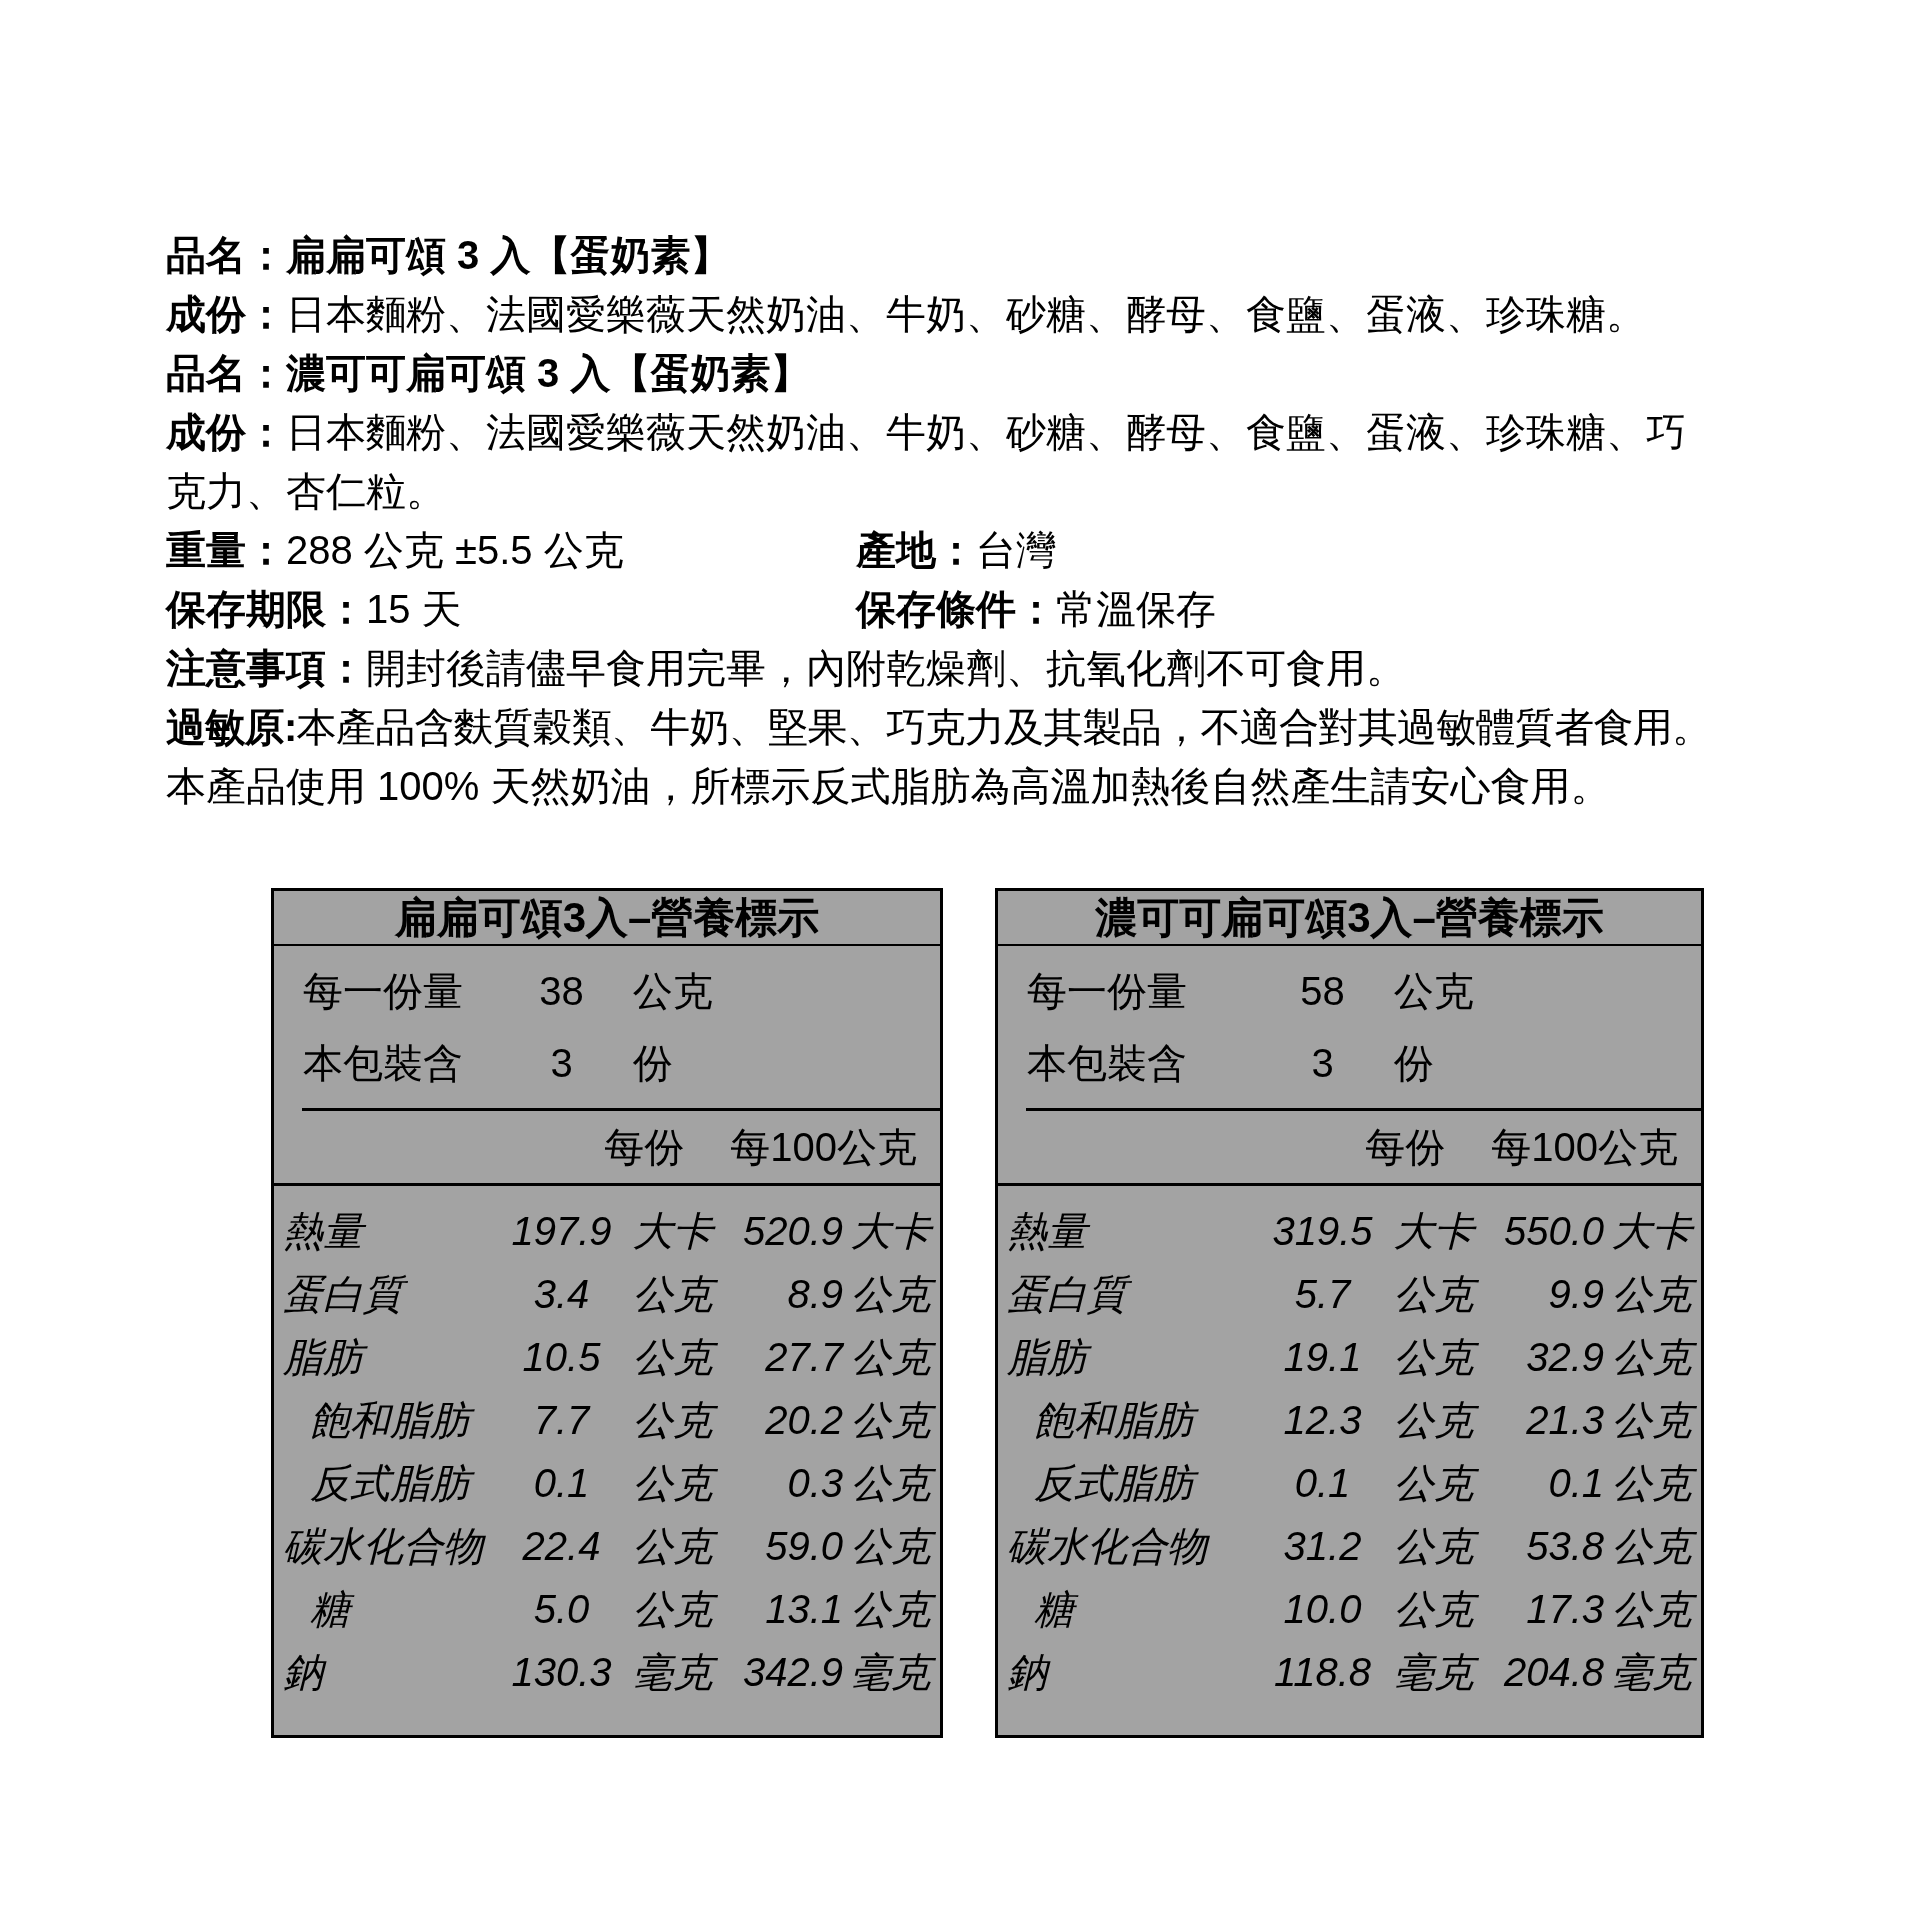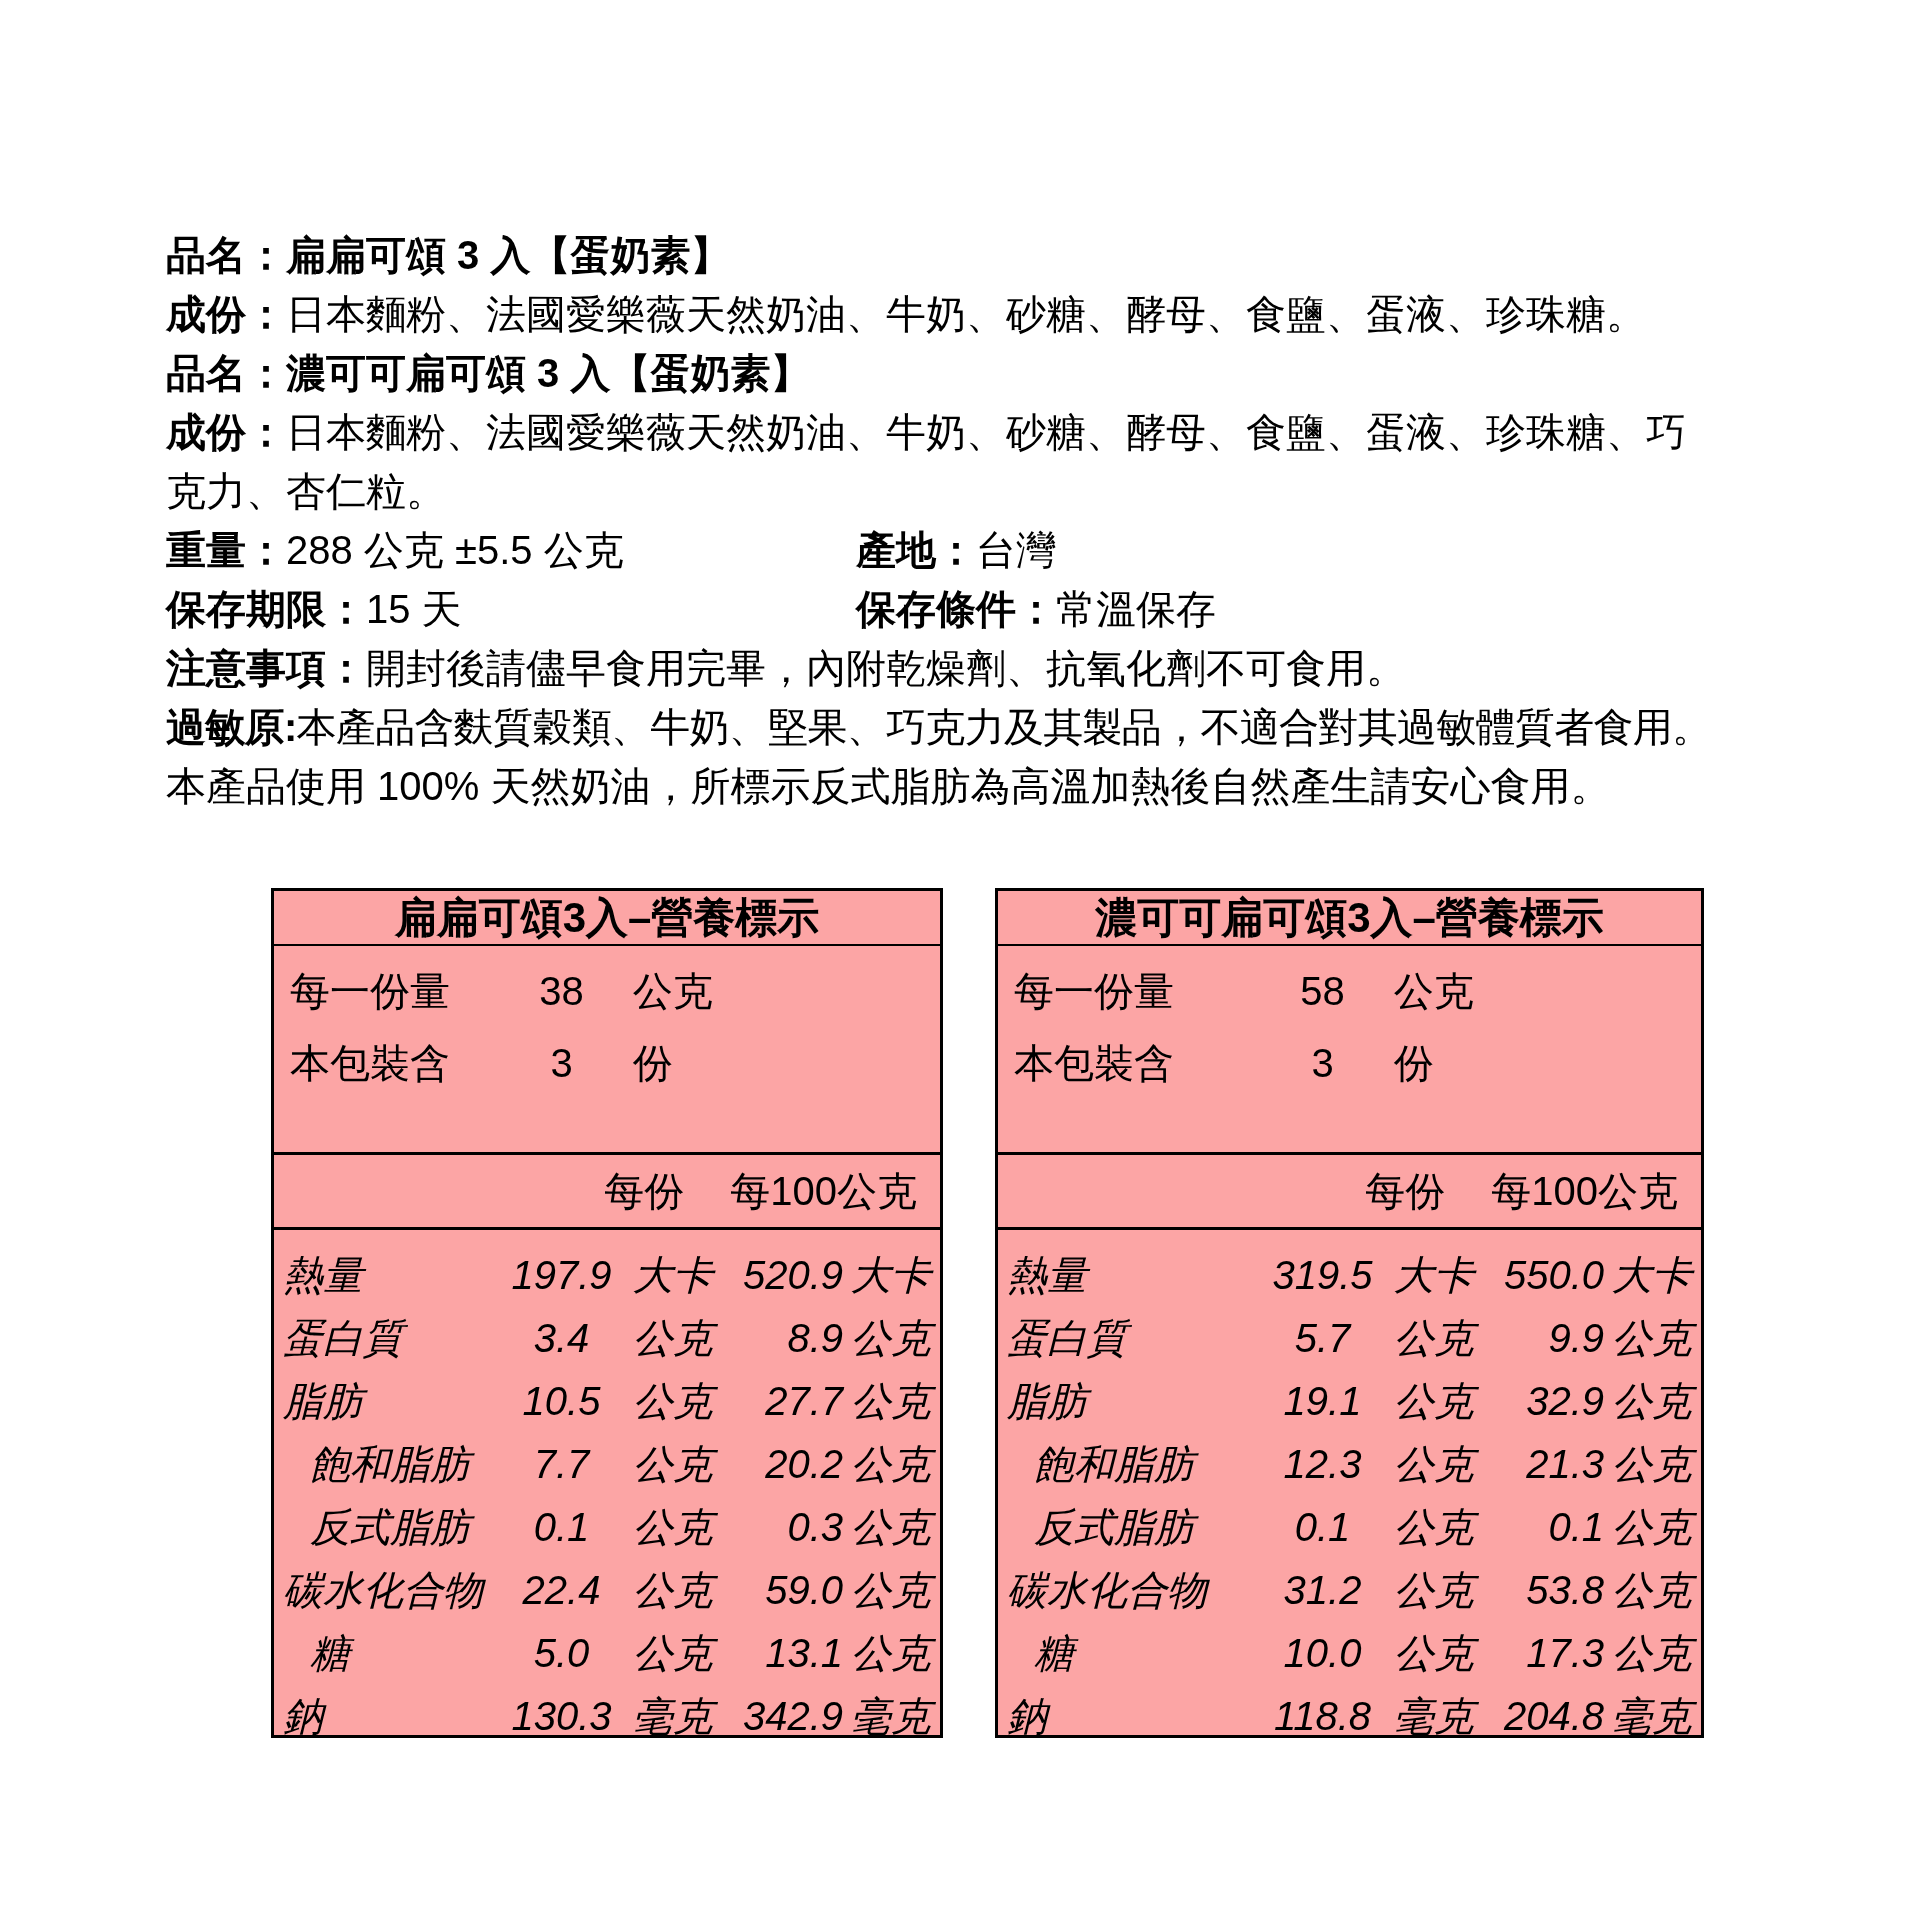--- a/index.html
+++ b/index.html
@@ -13,33 +13,34 @@
     position:absolute;left:166px;top:226px;width:1620px;
     font-size:40px;line-height:59px;white-space:nowrap;
   }
   .iline{display:flex;}
   .b{font-weight:700;}
   .cell1{width:690px;flex:0 0 auto;}
   .tight{letter-spacing:-0.7px;}
   
   .tables{position:absolute;left:271px;top:888px;display:flex;gap:52px;}
   .ntable{
-    border:3.9px solid #000;box-sizing:border-box;height:850px;background:#fca5a5;
+    border:3.9px solid #000;box-sizing:border-box;height:850px;background:#a3a3a3;
     font-size:40px;
   }
   .ntable.t0{width:672px;}
   .ntable.t1{width:709px;}
   .ttitle{
     height:55px;box-sizing:border-box;border-bottom:2px solid #000;
     display:flex;align-items:center;justify-content:center;
     font-weight:700;font-size:42px;white-space:nowrap;
   }
   .serving{
-    height:209px;box-sizing:border-box;border-bottom:3.9px solid #000;
-    padding:9px 9px 0 16px;
+    height:165px;box-sizing:border-box;border-bottom:3.9px solid #000;
+    padding:9px 9px 0 1px;
+    margin-left:28px;
   }
   .srow{height:72px;display:flex;align-items:center;white-space:nowrap;}
   .colhead{
     height:75px;box-sizing:border-box;border-bottom:3.9px solid #000;
     display:flex;align-items:center;justify-content:flex-end;
     padding-right:23px;white-space:nowrap;
   }
   .colhead .h1{margin-right:46px;}
   .databody{padding:14.3px 9px 0 9px;font-style:italic;}
   .nrow{height:63px;display:flex;align-items:center;white-space:nowrap;}

